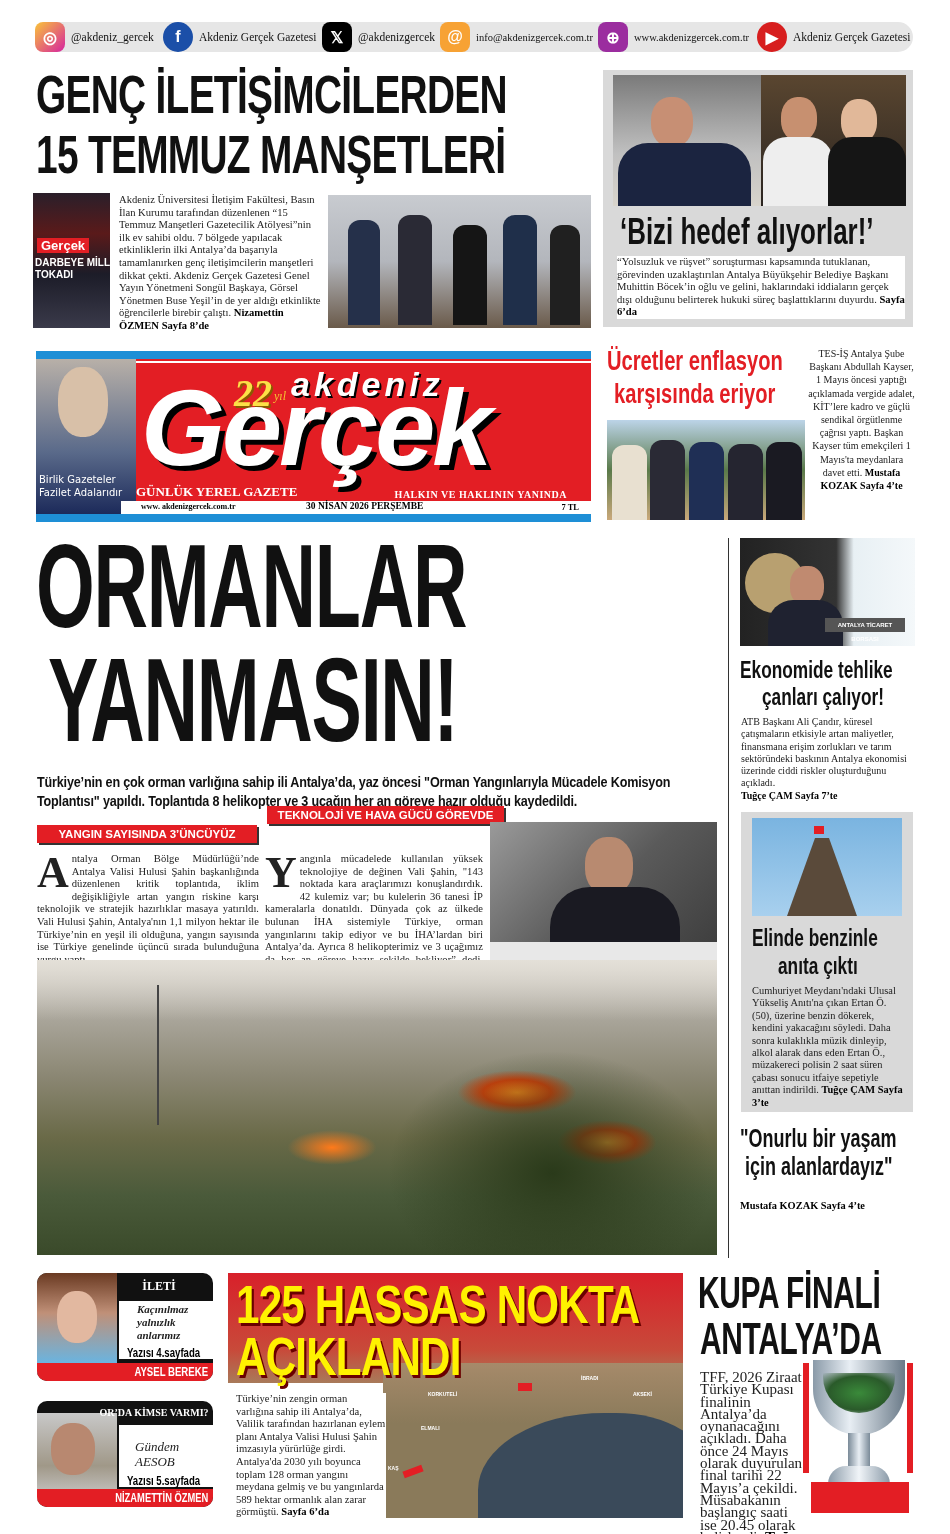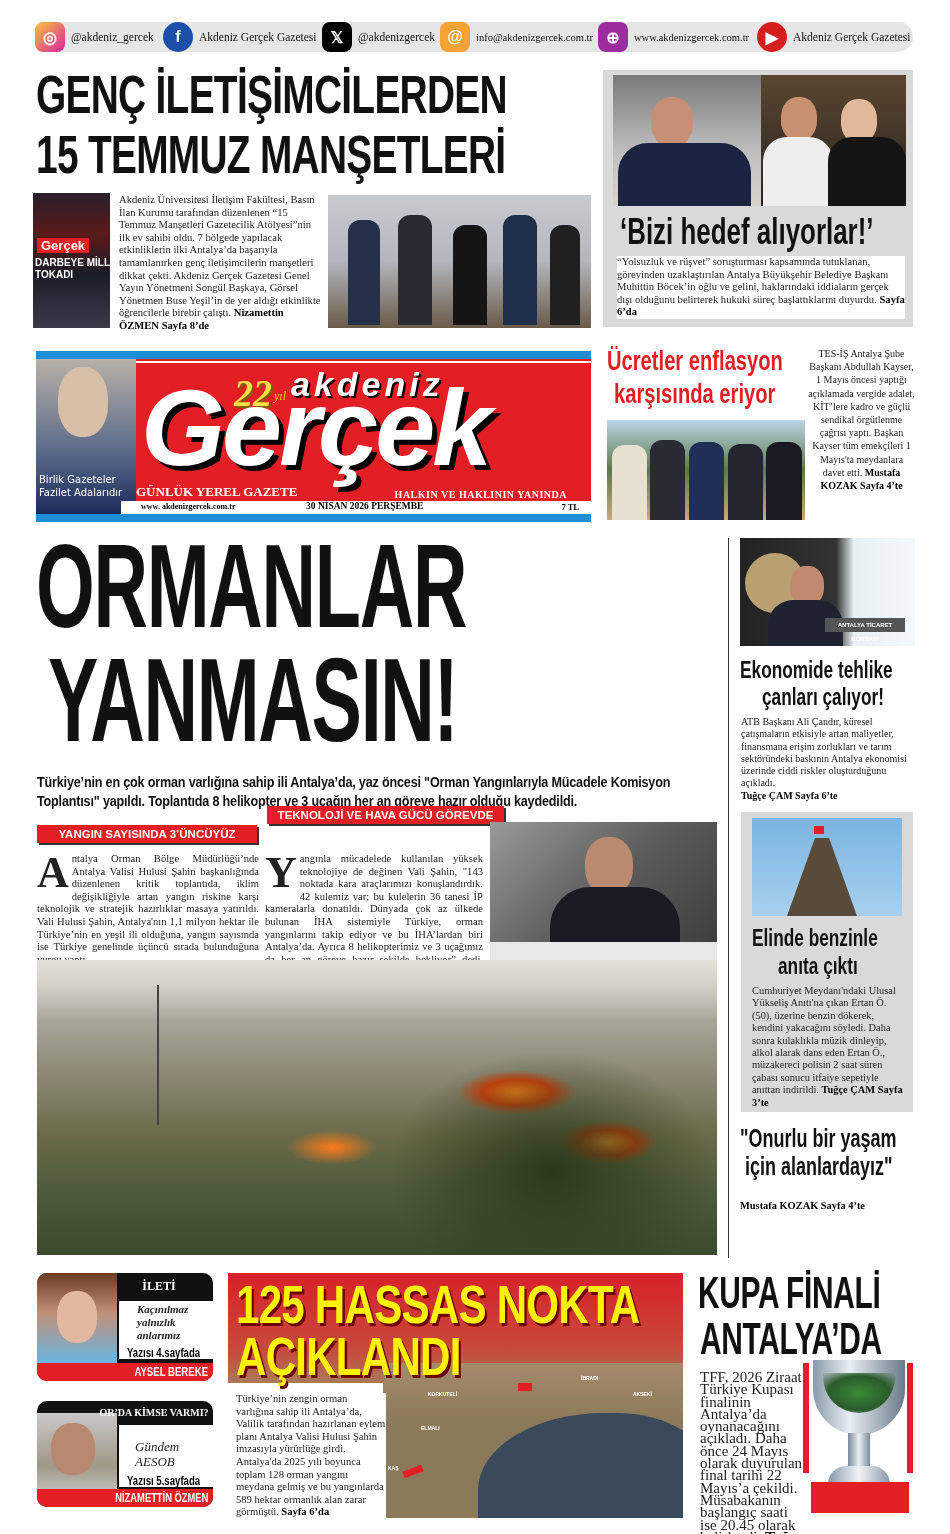--- a/index.html
+++ b/index.html
@@ -156,21 +156,21 @@
 <div class="photo" style="left:740px;top:538px;width:175px;height:108px;background:linear-gradient(90deg,#222 0%,#333 55%,#e8f0f4 65%,#f4f8fa 100%)">
   <div style="position:absolute;left:5px;top:15px;width:60px;height:60px;border-radius:50%;background:#b8a070"></div>
   <div style="position:absolute;left:50px;top:28px;width:34px;height:40px;background:#c08a70;border-radius:45%"></div>
   <div style="position:absolute;left:28px;top:62px;width:75px;height:46px;background:#1f2230;border-radius:25px 25px 0 0"></div>
   <div style="position:absolute;left:85px;top:80px;width:80px;height:14px;background:#555;color:#fff;font:bold 6px 'Liberation Sans',sans-serif;line-height:14px;text-align:center">ANTALYA TİCARET BORSASI</div>
 </div>
 <div class="abs cond" style="left:740px;top:656px;font-size:24px;line-height:27px;transform:scaleX(0.72)">Ekonomide tehlike</div>
 <div class="abs cond" style="left:762px;top:683px;font-size:24px;line-height:27px;transform:scaleX(0.72)">çanları çalıyor!</div>
 <div class="abs txt" style="left:741px;top:716px;width:175px;font-size:10px;line-height:12.3px">
   <span>ATB Başkanı Ali Çandır, küresel çatışmaların etkisiyle artan maliyetler, finansmana erişim zorlukları ve tarım sektöründeki baskının Antalya ekonomisi üzerinde ciddi riskler oluşturduğunu açıkladı.</span><br>
-  <span class="b">Tuğçe ÇAM Sayfa 6’te</span>
+  <span class="b">Tuğçe ÇAM Sayfa 7’te</span>
 </div>
 
 <div class="abs graybox" style="left:741px;top:812px;width:172px;height:300px"></div>
 <div class="photo" style="left:752px;top:818px;width:150px;height:98px;background:linear-gradient(180deg,#7ab4e0,#a8d0ee)">
   <div style="position:absolute;left:35px;top:20px;width:70px;height:78px;background:#5a4a3a;clip-path:polygon(40% 0,60% 0,100% 100%,0 100%)"></div>
   <div style="position:absolute;left:62px;top:8px;width:10px;height:8px;background:#e31e24"></div>
 </div>
 <div class="abs cond" style="left:752px;top:924px;font-size:24px;line-height:28px;transform:scaleX(0.72)">Elinde benzinle</div>
 <div class="abs cond" style="left:778px;top:952px;font-size:24px;line-height:28px;transform:scaleX(0.72)">anıta çıktı</div>
 <div class="abs txt" style="left:752px;top:985px;width:152px;font-size:10.4px;line-height:12.4px">
@@ -223,21 +223,21 @@
     <div style="position:absolute;left:20px;top:105px;width:20px;height:7px;background:#e31e24;transform:rotate(-20deg)"></div>
     <div style="position:absolute;left:45px;top:28px;color:#fff;font:bold 5px 'Liberation Sans',sans-serif">KORKUTELİ</div>
     <div style="position:absolute;left:38px;top:62px;color:#fff;font:bold 5px 'Liberation Sans',sans-serif">ELMALI</div>
     <div style="position:absolute;left:5px;top:102px;color:#fff;font:bold 5px 'Liberation Sans',sans-serif">KAŞ</div>
     <div style="position:absolute;left:198px;top:12px;color:#fff;font:bold 5px 'Liberation Sans',sans-serif">İBRADI</div>
     <div style="position:absolute;left:250px;top:28px;color:#fff;font:bold 5px 'Liberation Sans',sans-serif">AKSEKİ</div>
   </div>
   <div style="position:absolute;left:8px;top:2px;font:bold 54px 'Liberation Sans',sans-serif;line-height:58px;color:#fff200;transform:scaleX(0.78);transform-origin:left top;white-space:nowrap;text-shadow:3px 3px 0 #6a0000;letter-spacing:-1px">125 HASSAS NOKTA</div>
   <div style="position:absolute;left:8px;top:54px;font:bold 54px 'Liberation Sans',sans-serif;line-height:58px;color:#fff200;transform:scaleX(0.78);transform-origin:left top;white-space:nowrap;text-shadow:3px 3px 0 #6a0000;letter-spacing:-1px">AÇIKLANDI</div>
   <div style="position:absolute;left:8px;top:120px;width:150px;background:#fff" class="txt">
-    <span>Türkiye’nin zengin orman varlığına sahip ili Antalya’da, Valilik tarafından hazırlanan eylem planı Antalya Valisi Hulusi Şahin imzasıyla yürürlüğe girdi. Antalya'da 2025 yılı boyunca toplam 128 orman yangını meydana gelmiş ve bu yangınlarda 589 hektar ormanlık alan zarar görmüştü.</span>
+    <span>Türkiye’nin zengin orman varlığına sahip ili Antalya’da, Valilik tarafından hazırlanan eylem planı Antalya Valisi Hulusi Şahin imzasıyla yürürlüğe girdi. Antalya'da 2030 yılı boyunca toplam 128 orman yangını meydana gelmiş ve bu yangınlarda 589 hektar ormanlık alan zarar görmüştü.</span>
     <span class="b">Sayfa 6’da</span>
   </div>
 </div>
 
 <div class="abs cond" style="left:698px;top:1270px;font-size:44px;line-height:46px;transform:scaleX(0.68);letter-spacing:-0.5px">KUPA FİNALİ</div>
 <div class="abs cond" style="left:700px;top:1316px;font-size:44px;line-height:46px;transform:scaleX(0.68);letter-spacing:-0.5px">ANTALYA’DA</div>
 <div class="photo" style="left:803px;top:1358px;width:112px;height:155px;background:#fff">
   <div style="position:absolute;left:10px;top:2px;width:92px;height:75px;background:linear-gradient(90deg,#8a9aa8,#e8eef4 40%,#6a7a88);border-radius:0 0 46px 46px"></div>
   <div style="position:absolute;left:20px;top:15px;width:72px;height:40px;background:radial-gradient(ellipse,#3a8a3a,#2a5a2a 60%,transparent);border-radius:0 0 36px 36px"></div>
   <div style="position:absolute;left:45px;top:75px;width:22px;height:35px;background:linear-gradient(90deg,#7a8a98,#e8eef4,#7a8a98)"></div>

